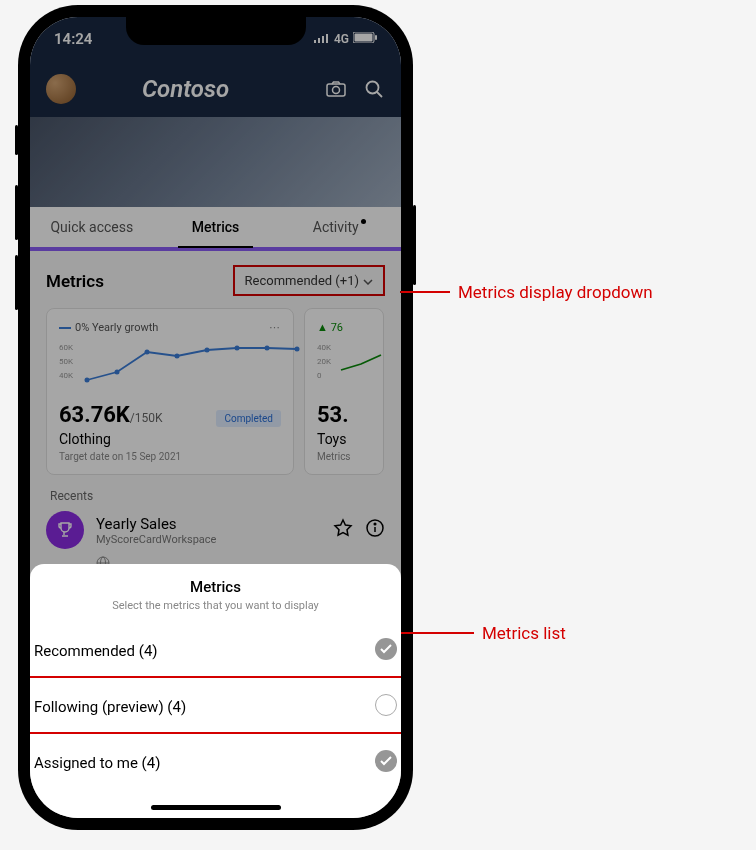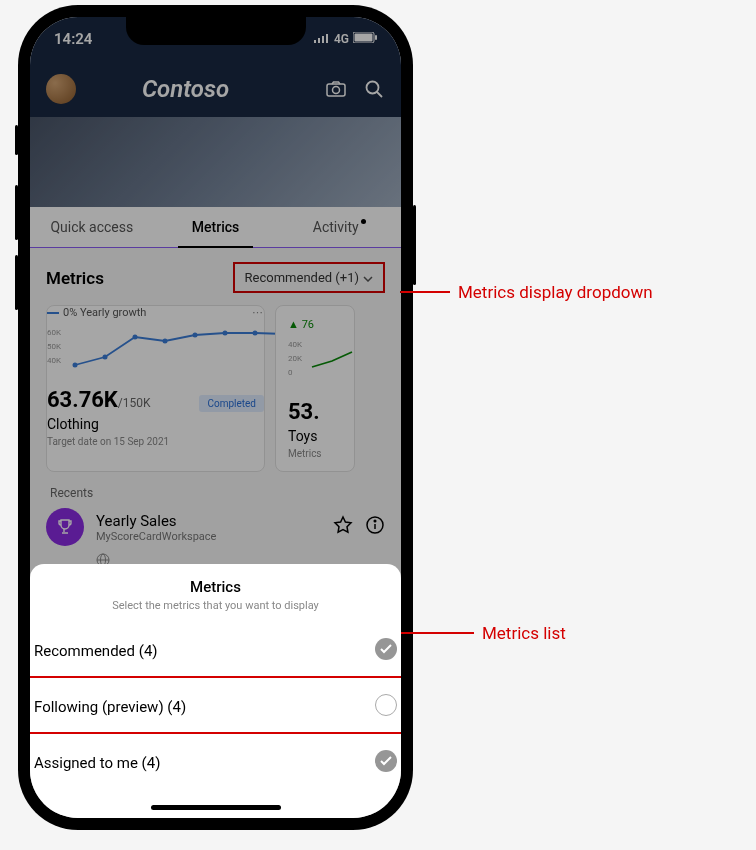--- a/index.html
+++ b/index.html
@@ -26,36 +26,36 @@
   
   .app-header { height: 56px; background: #1a2942; display: flex; align-items: center; padding: 0 16px; gap: 16px; }
   .avatar { width: 30px; height: 30px; border-radius: 50%; background: radial-gradient(circle at 30% 30%, #d4a574, #8b5a2b); }
   .brand { flex: 1; text-align: center; font-style: italic; font-weight: 600; font-size: 24px; color: #fff; margin-left: -30px; }
   .hicon { color: #fff; width: 22px; height: 22px; display: flex; align-items: center; justify-content: center; }
 
   
   .banner { height: 90px; background: linear-gradient(135deg, #4a5568 0%, #718096 50%, #a0aec0 100%); }
 
   
-  .tabs { display: flex; background: #fff; border-bottom: 1px solid #8b5cf6; }
+  .tabs { display: flex; background: #fff; border-bottom: 4px solid #8b5cf6; }
   .tab { flex: 1; text-align: center; padding: 12px 0; font-size: 14px; color: #555; position: relative; }
   .tab.active { color: #000; font-weight: 500; }
   .tab.active::after { content: ""; position: absolute; bottom: -1px; left: 20%; right: 20%; height: 2px; background: #000; }
   .tab .dot { display: inline-block; width: 5px; height: 5px; background: #000; border-radius: 50%; vertical-align: top; margin-left: 2px; }
 
   
   .section { padding: 14px 16px 10px; background: #f8f8f8; }
   .section-head { display: flex; justify-content: space-between; align-items: center; margin-bottom: 12px; }
   .section-head h2 { font-size: 17px; font-weight: 600; }
   .dropdown { font-size: 13px; color: #333; display: flex; align-items: center; gap: 4px; padding: 6px 10px; }
   .red-box { border: 2.5px solid #d40000; }
 
   
   .cards { display: flex; gap: 10px; overflow: hidden; }
-  .card { background: #fff; border: 1px solid #e1e1e1; border-radius: 8px; width: 219px; flex-shrink: 0; }
+  .card { background: #fff; border: 1px solid #e1e1e1; border-radius: 8px; padding: 12px; width: 248px; flex-shrink: 0; }
   .card-top { display: flex; justify-content: space-between; align-items: center; font-size: 11px; }
   .trend-lbl { display: flex; align-items: center; gap: 4px; color: #555; }
   .trend-lbl .dash { width: 12px; height: 2px; background: #3b7dd8; }
   .more { color: #888; letter-spacing: 1px; cursor: default; }
   .sparkline { margin: 6px 0 4px; }
   .ylabels { font-size: 8px; fill: #999; }
   .value-row { display: flex; align-items: baseline; gap: 0; margin-top: 6px; }
   .big { font-size: 22px; font-weight: 700; }
   .denom { font-size: 12px; color: #666; text-align: center; }
   .badge { margin-left: auto; background: #e1edff; color: #2a6fd6; font-size: 10px; padding: 3px 8px; border-radius: 3px; }

